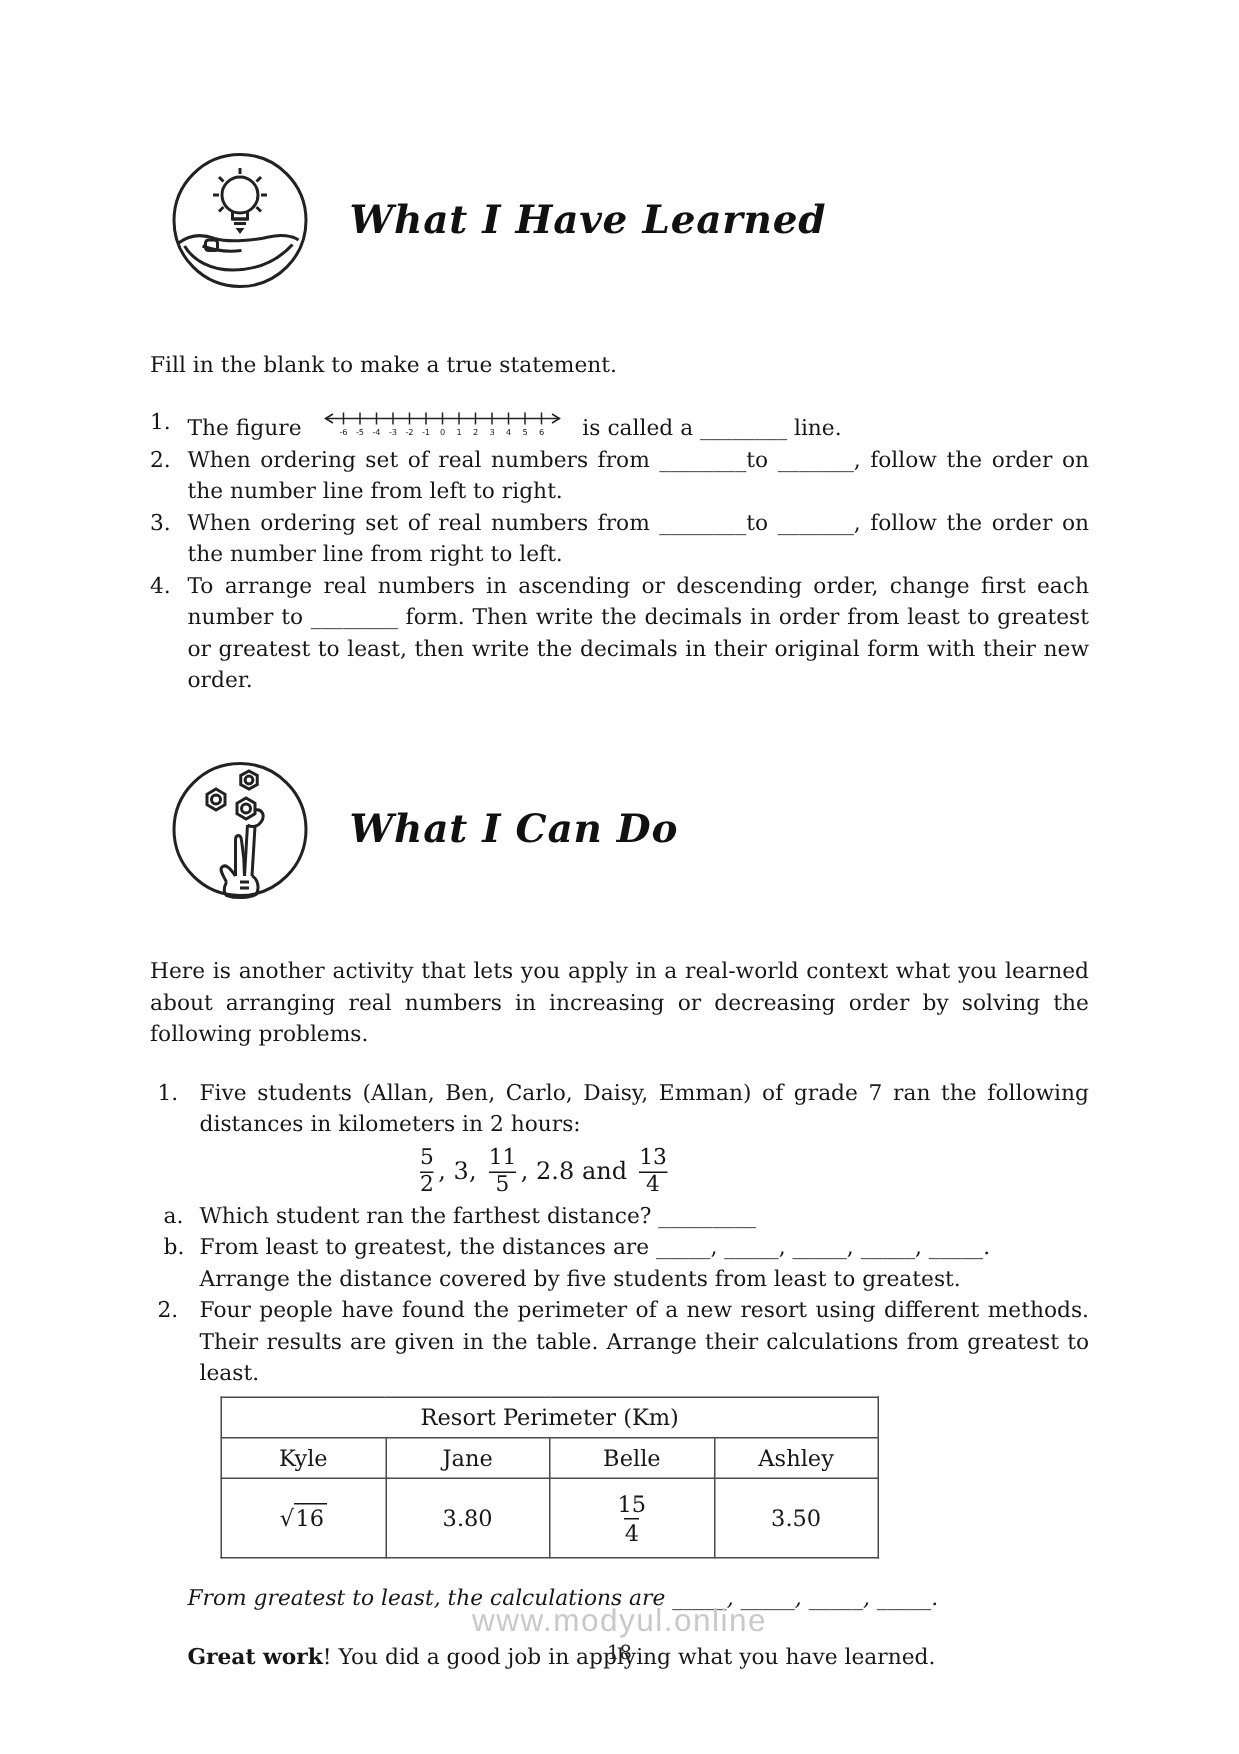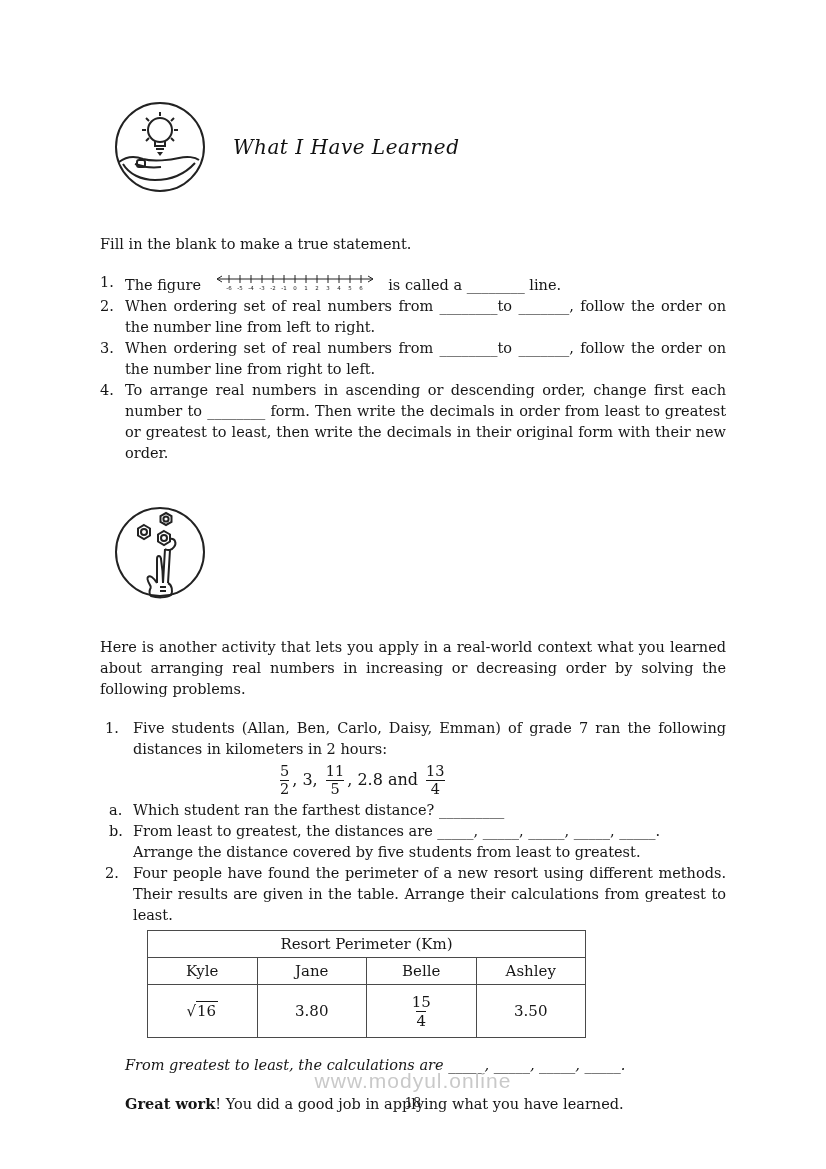--- a/index.html
+++ b/index.html
@@ -15,22 +15,22 @@
   }
   .content{position:absolute;left:100px;top:0;width:626px;}
 
   
   .header-block{display:flex;align-items:center;}
   .header-block.first{margin-top:100px;}
   .header-block.second{margin-top:41px;}
   .badge-icon{width:94px;height:94px;flex:none;margin-left:13px;}
   .section-title{
     margin-left:26px;
-    font-size:20px;
-    font-weight:normal;
+    font-size:26px;
+    font-weight:bold;
     font-style:italic;
     letter-spacing:0.5px;
     color:#111;
   }
 
   .intro1{margin-top:40px;}
   .intro2{margin-top:38px;text-align:justify;}
 
   .list1{margin-top:17px;}
   .li{display:flex;}
@@ -192,20 +192,21 @@
 
         <path class="line-art" stroke-width="1.8" d="M57,34 C62,33 64,38 61,42 C59,45 55,46 52,44"></path>
         <path class="line-art" stroke-width="1.8" d="M52,44 L50,78 M57,45 L55,78"></path>
 
         <path class="line-art" stroke-width="1.8" d="M50,78 C50,68 49,60 48,54 C47.5,50 44,50 44,54 C44,60 44,70 44,78"></path>
         <path class="line-art" stroke-width="1.8" d="M44,78 C40,72 37,70 35,72 C33,74 36,78 38,82"></path>
         <path class="line-art" stroke-width="1.8" d="M38,82 C36,86 36,89 38,91 C44,93 54,93 58,90 C60,86 59,80 55,78"></path>
         <line class="line-art" stroke-width="1.5" x1="47" y1="82" x2="53" y2="82"></line>
         <line class="line-art" stroke-width="1.5" x1="47" y1="86" x2="53" y2="86"></line>
       </svg>
+      <div class="section-title">What I Can Do</div>
     </div>
 
     <div class="intro2">Here is another activity that lets you apply in a real-world context what you learned about arranging real numbers in increasing or decreasing order by solving the following problems.</div>
 
     <div class="plist">
       <div class="li">
         <span class="li-num p-num">1.</span>
         <div class="li-body">Five students (Allan, Ben, Carlo, Daisy, Emman) of grade 7 ran the following distances in kilometers in 2 hours:</div>
       </div>
 

